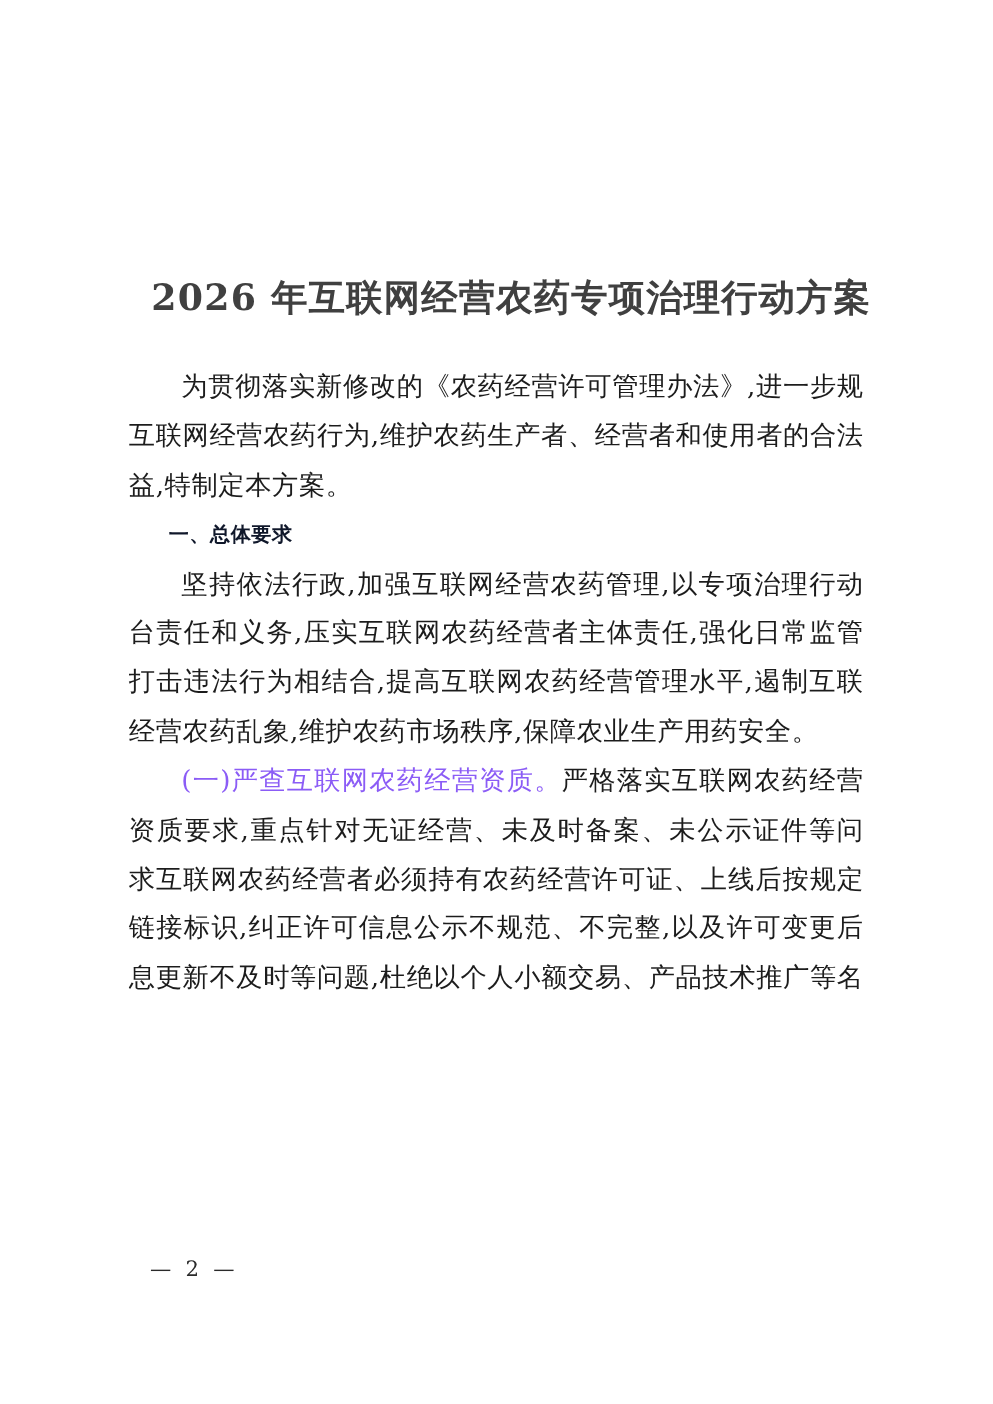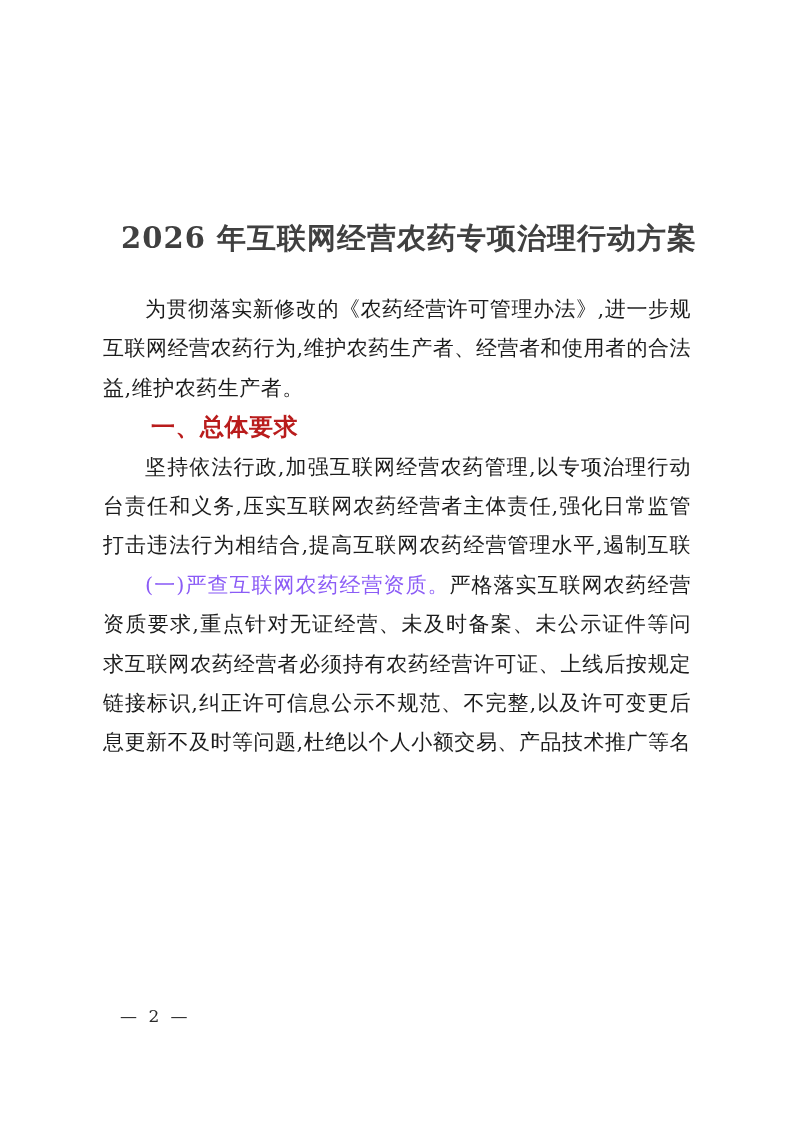--- a/index.html
+++ b/index.html
@@ -52,24 +52,24 @@
   }
   .line.end {
     text-align-last: left;
   }
   .line.indent {
     text-indent: 2em;
   }
   .sec-heading {
     height: 39.4px;
     line-height: 39.4px;
-    font-size: 24px;
+    font-size: 16px;
     font-family: "DejaVu Sans", sans-serif;
     font-weight: bold;
-    color: #b91c1c;
+    color: #0f172a;
     text-indent: 2em;
     letter-spacing: 0.5px;
   }
   .lead {
     font-weight: normal;
     color: #8b5cf6;
   }
   .page-number {
     position: absolute;
     left: 120px;
@@ -84,27 +84,28 @@
 <body>
 
 <div class="page">
 
   <h1 class="doc-title">2026 年互联网经营农药专项治理行动方案</h1>
 
   <div class="body-block">
 
     <div class="line fill indent">为贯彻落实新修改的《农药经营许可管理办法》,进一步规范</div>
     <div class="line fill">互联网经营农药行为,维护农药生产者、经营者和使用者的合法权</div>
-    <div class="line end">益,维护农药生产者。</div>
+    <div class="line end">益,特制定本方案。</div>
 
     <div class="sec-heading">一、总体要求</div>
 
     <div class="line fill indent">坚持依法行政,加强互联网经营农药管理,以专项治理行动推</div>
     <div class="line fill">台责任和义务,压实互联网农药经营者主体责任,强化日常监管与</div>
     <div class="line fill">打击违法行为相结合,提高互联网农药经营管理水平,遏制互联网</div>
+    <div class="line end">经营农药乱象,维护农药市场秩序,保障农业生产用药安全。</div>
 
 
     <div class="line fill indent">
       <span class="lead">(一)严查互联网农药经营资质。</span><span>严格落实互联网农药经营</span>
     </div>
     <div class="line fill">资质要求,重点针对无证经营、未及时备案、未公示证件等问题,要</div>
     <div class="line fill">求互联网农药经营者必须持有农药经营许可证、上线后按规定及</div>
     <div class="line fill">链接标识,纠正许可信息公示不规范、不完整,以及许可变更后信</div>
     <div class="line fill">息更新不及时等问题,杜绝以个人小额交易、产品技术推广等名义</div>
 

